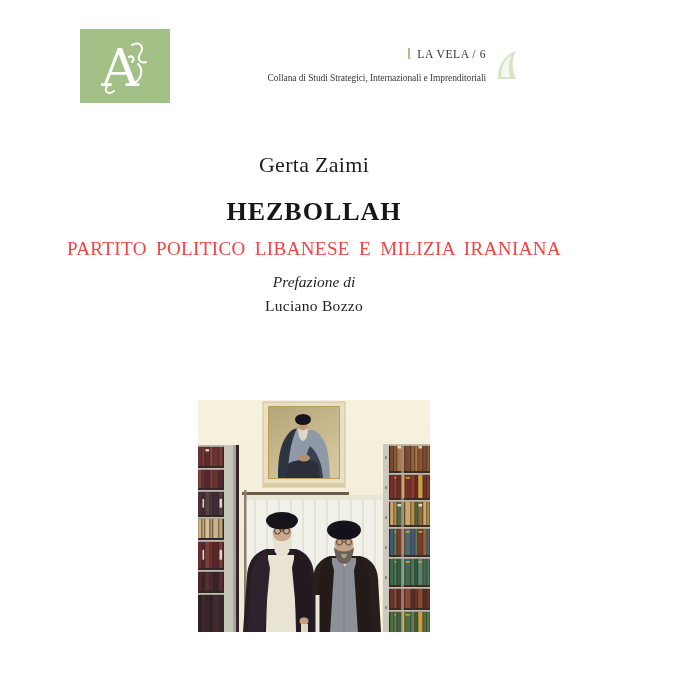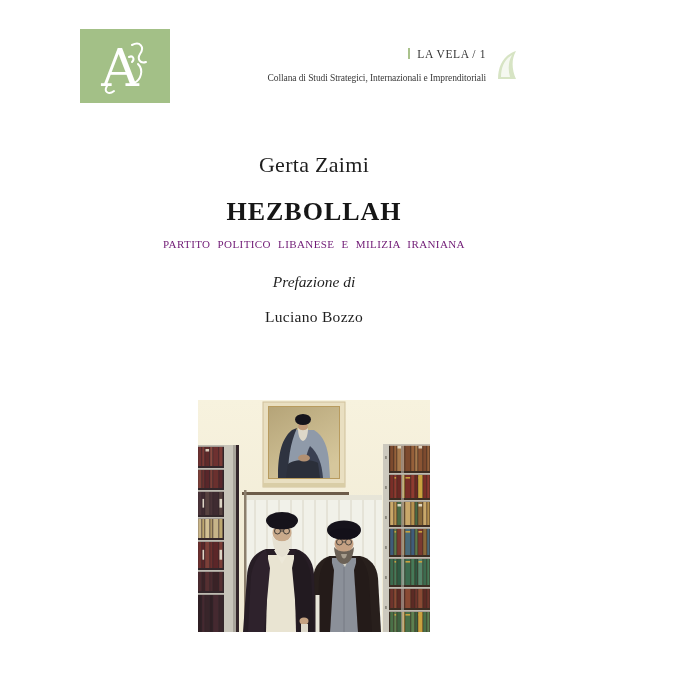--- a/index.html
+++ b/index.html
@@ -14,23 +14,23 @@
   .series-text{text-align:right;}
   .series-row{font-size:11.5px;letter-spacing:0.6px;white-space:nowrap;color:#333;}
   .series-sep{display:inline-block;width:2px;height:11px;background:#aac28c;margin-right:7px;vertical-align:-1px;}
   .collana-row{font-size:9.5px;letter-spacing:-0.1px;margin-top:13px;white-space:nowrap;color:#3a3a3a;}
   .sail{margin-top:1px;}
 
   
   .titleblock{position:absolute;left:14px;top:0;width:600px;text-align:center;}
   .author{position:absolute;top:152px;width:100%;font-size:22px;letter-spacing:0.3px;color:#1e1e1e;}
   .booktitle{position:absolute;top:197px;width:100%;font-size:26px;font-weight:bold;letter-spacing:1px;color:#161616;}
-  .subtitle{position:absolute;top:238px;width:100%;font-size:11px;letter-spacing:0.4px;word-spacing:4px;color:#701a75;}
+  .subtitle{position:absolute;top:238px;width:100%;font-size:19px;letter-spacing:0.4px;word-spacing:4px;color:#ef4444;}
   .preflabel{position:absolute;top:273px;width:100%;font-size:15.5px;font-style:italic;color:#1e1e1e;text-align:center;}
-  .prefauthor{position:absolute;top:308px;width:100%;font-size:15.5px;letter-spacing:0.3px;color:#1e1e1e;}
+  .prefauthor{position:absolute;top:297px;width:100%;font-size:15.5px;letter-spacing:0.3px;color:#1e1e1e;}
 
   
   .photo{position:absolute;left:198px;top:400px;width:232px;height:232px;}
 </style>
 </head>
 <body>
 
 <div class="page">
 
   <svg class="logo" viewBox="0 0 90 74">
@@ -40,21 +40,21 @@
     <g stroke="#ffffff" stroke-width="2" fill="none" stroke-linecap="round">
       <path d="M52,16 C60,12 65,18 60,25 C57,30 60,35 66,33"></path>
       <path d="M58,35 C64,41 61,51 54,54"></path>
       <path d="M27,57 C23,63 29,66 34,62"></path>
       <path d="M49,28 C53,26 55,30 52,33"></path>
     </g>
   </svg>
 
   <div class="series-block">
     <div class="series-text">
-      <div class="series-row"><span class="series-sep"></span><span>LA VELA / 1</span></div>
+      <div class="series-row"><span class="series-sep"></span><span>LA VELA / 6</span></div>
       <div class="collana-row">Collana di Studi Strategici, Internazionali e Imprenditoriali</div>
     </div>
     <svg class="sail" width="22" height="32" viewBox="0 0 22 32">
       <path d="M2,30 C2,16 8,6 20,2 C15,11 16,21 20,30 Z" fill="#d7e4c4"></path>
       <path d="M5,28 C5,18 9,10 16,6 C12,13 12,21 14,28 Z" fill="#ffffff" opacity="0.75"></path>
     </svg>
   </div>
 
   <div class="titleblock">
     <div class="author">Gerta Zaimi</div>

